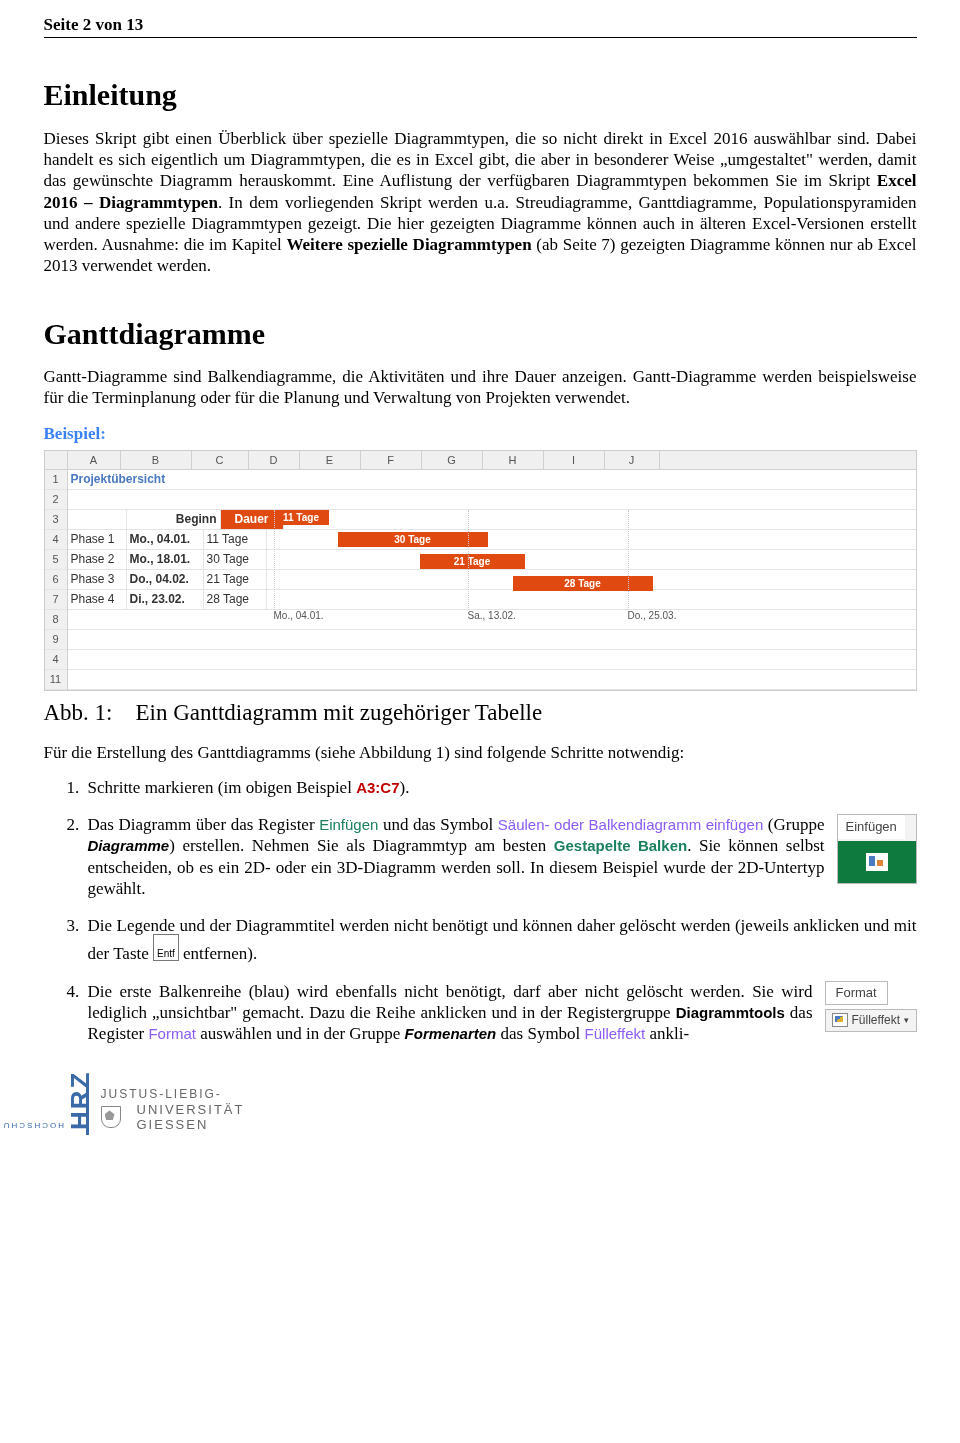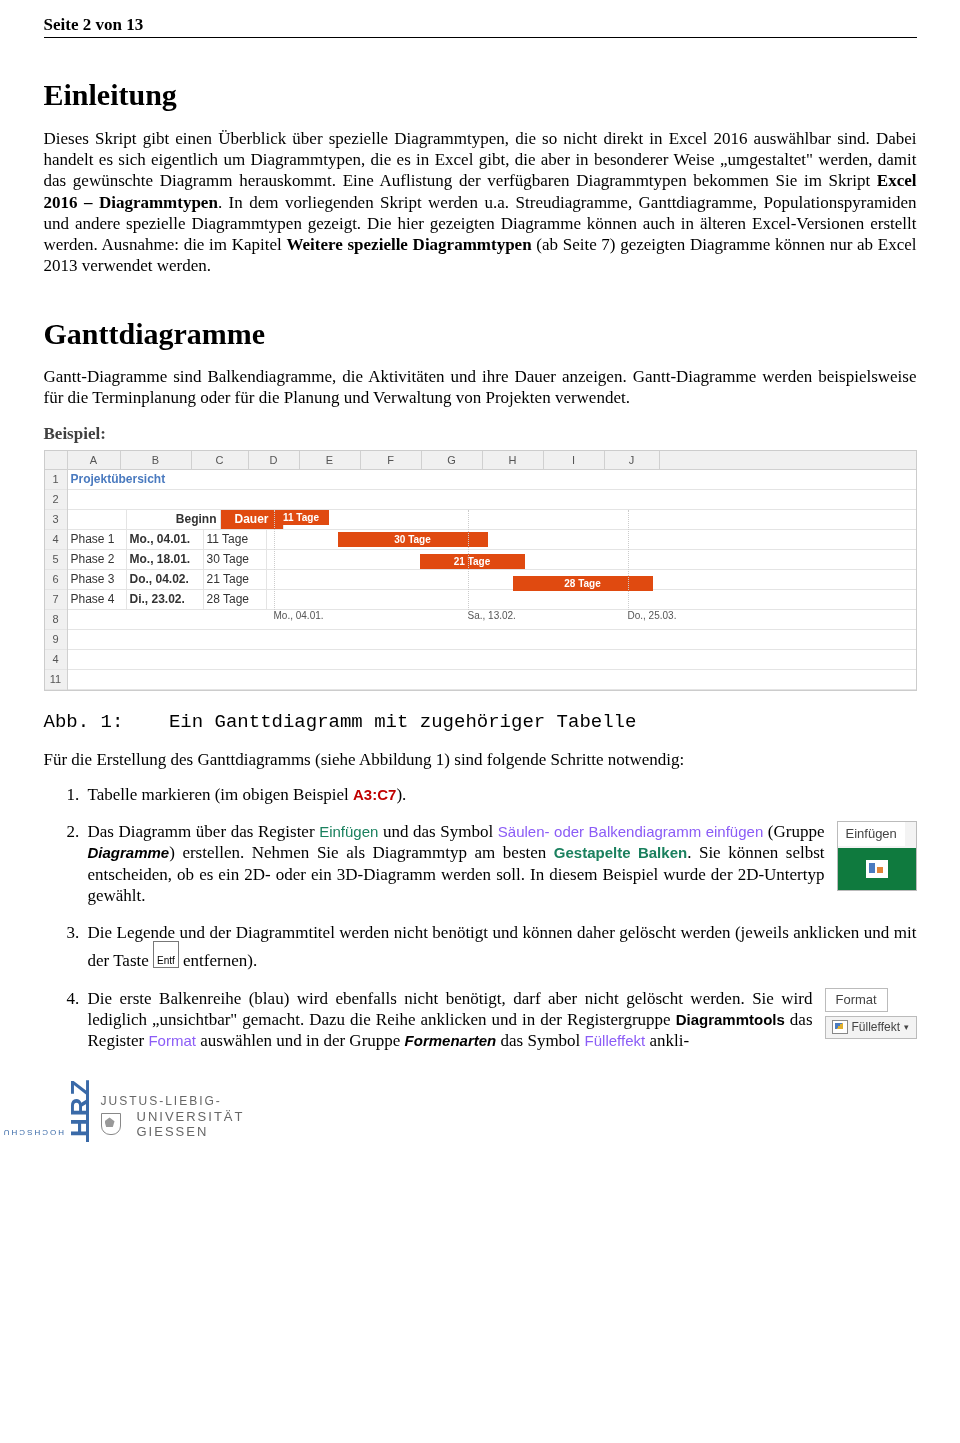--- a/index.html
+++ b/index.html
@@ -20,21 +20,21 @@
     padding-bottom: 2px;
     margin-top: 14px;
     font-size: 17px;
   }
   h1.section-title {
     font-size: 30px;
     font-weight: bold;
     margin: 38px 0 14px 0;
   }
   p { margin: 0 0 14px 0; text-align: justify; }
-  .blue-bold { color: #404040; font-weight: bold; }
+  .blue-bold { color: #3b82f6; font-weight: bold; }
   .ribbon-tab { color: #1a805e; font-family: "Segoe UI", Arial, sans-serif; font-size: 15px; }
   .ribbon-cmd { color: #8b5cf6; font-family: "Segoe UI", Arial, sans-serif; font-size: 15px; font-weight: 400; }
   .ribbon-grp { font-family: "Segoe UI", Arial, sans-serif; font-size: 15px; font-style: italic; font-weight: 600; }
   .ribbon-type { color: #1a805e; font-family: "Segoe UI", Arial, sans-serif; font-size: 15px; font-weight: 600; }
   .cell-ref { color: #c00000; font-family: "Segoe UI", Arial, sans-serif; font-size: 15px; font-weight: 600; }
   .key {
     display: inline-block;
     border: 1px solid #777;
     font-family: Arial, sans-serif;
     font-size: 10px;
@@ -66,21 +66,21 @@
   .ribbon-snap-icon {
     width: 22px; height: 18px; background: #fff; position: relative;
   }
   .ribbon-snap-icon::before { content:""; position:absolute; left:3px; top:3px; width:6px; height:10px; background:#4a7abf;}
   .ribbon-snap-icon::after  { content:""; position:absolute; left:11px; top:7px; width:6px; height:6px; background:#e08538;}
   .ribbon-snap2 { width: 92px; flex-shrink:0; }
   .ribbon-snap2 .tab { background:#fff; border:1px solid #bbb; font-family:"Segoe UI",Arial,sans-serif; font-size:13px; color:#444; padding:3px 10px; display:inline-block;}
   .ribbon-snap2 .fillbtn { margin-top:4px; background:#f3f3f3; border:1px solid #bbb; padding:3px 6px; font-family:"Segoe UI",Arial,sans-serif; font-size:12px; color:#444; display:flex; align-items:center; gap:4px;}
   .ribbon-snap2 .paint { width:14px; height:12px; background: #fff; border:1px solid #888; position:relative;}
   .ribbon-snap2 .paint::after{content:""; position:absolute; left:2px; top:2px; width:8px; height:6px; background:linear-gradient(135deg,#4a7abf 50%, #e0b030 50%);}
-  .caption { font-size: 19px; margin: 20px 0 14px 0; font-family: Liberation Mono, monospace; }
+  .caption { font-size: 23px; margin: 8px 0 14px 0; }
 
   
   .excel-shot {
     font-family: "Segoe UI", Arial, sans-serif;
     font-size: 12px;
     color: #333;
     border: 1px solid #ccc;
     background: #fff;
     margin-top: 6px;
   }
@@ -228,21 +228,21 @@
 </div>
 
 <div class="caption">
   <span>Abb. 1:</span>&nbsp;&nbsp;&nbsp;&nbsp;<span>Ein Ganttdiagramm mit zugehöriger Tabelle</span>
 </div>
 
 <p>Für die Erstellung des Ganttdiagramms (siehe Abbildung 1) sind folgende Schritte notwendig:</p>
 
 <ol class="steps">
   <li>
-    <span>Tabelle markieren (im obigen Beispiel </span><span class="cell-ref">A3:C7</span><span>).</span>
+    <span>Schritte markieren (im obigen Beispiel </span><span class="cell-ref">A3:C7</span><span>).</span>
   </li>
 
   <li>
     <div class="step-with-img">
       <div class="step-text">
         <span>Das Diagramm über das Register </span><span class="ribbon-tab">Einfügen</span><span> und das Symbol </span><span class="ribbon-cmd">Säulen- oder Balkendiagramm einfügen</span><span> (Gruppe </span><span class="ribbon-grp">Diagramme</span><span>) erstellen. Nehmen Sie als Diagrammtyp am besten </span><span class="ribbon-type">Gestapelte Balken</span><span>. Sie können selbst entscheiden, ob es ein 2D- oder ein 3D-Diagramm werden soll. In diesem Beispiel wurde der 2D-Untertyp gewählt.</span>
       </div>
       <div class="ribbon-snap">
         <div class="ribbon-chip">Einfügen</div>
         <div class="ribbon-snap-green">

